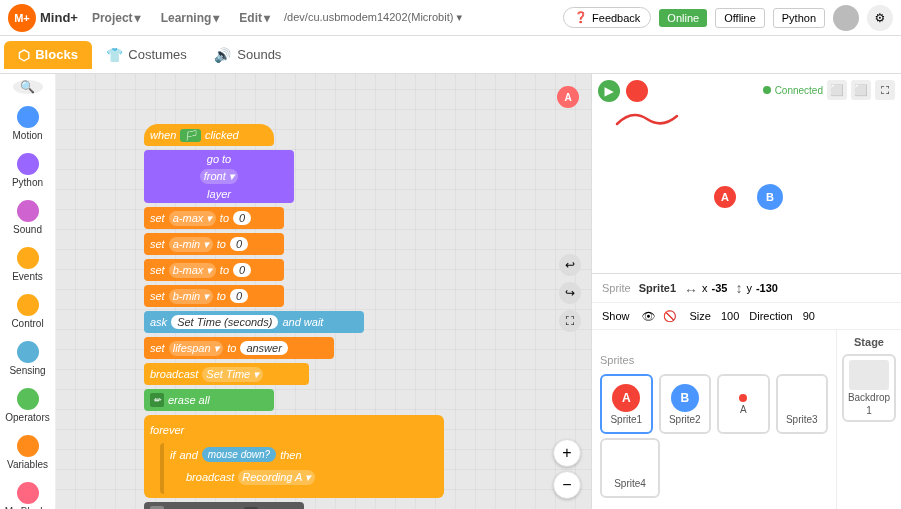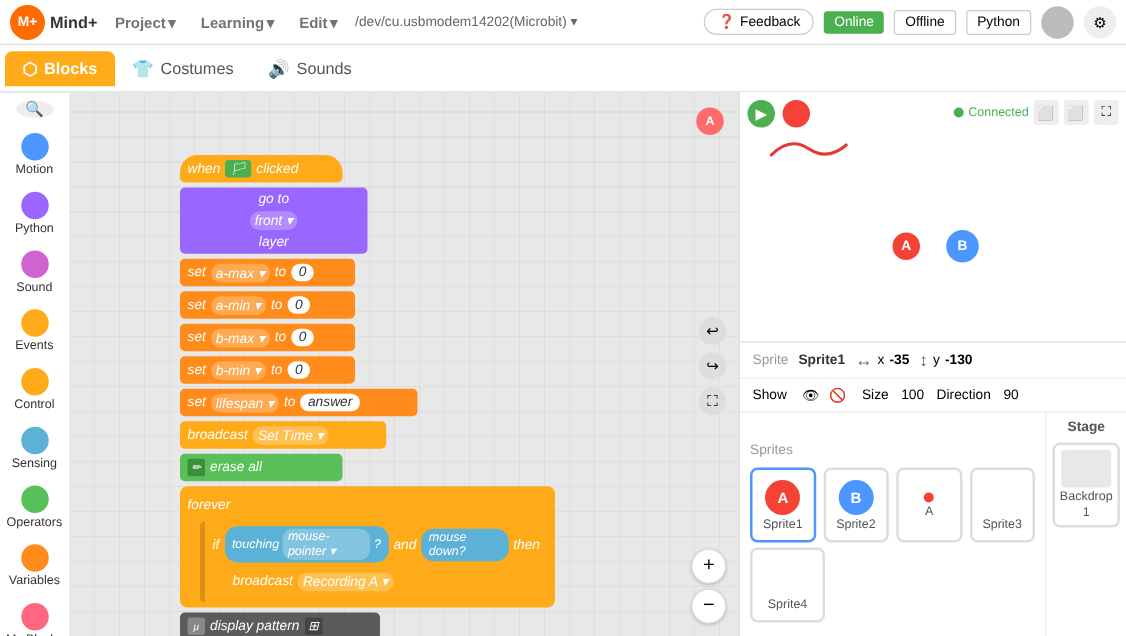--- a/index.html
+++ b/index.html
@@ -257,20 +257,25 @@
             <span class="block-input-white">0</span>
           </div>
 
           <div class="block block-orange" style="width:140px; margin-top:2px;">
             <span>set</span>
             <span class="block-dropdown">b-min ▾</span>
             <span>to</span>
             <span class="block-input-white">0</span>
           </div>
 
+          <div class="block block-cyan" style="width:220px; margin-top:2px;">
+            <span>ask</span>
+            <span class="block-input-white" style="min-width:100px;">Set Time (seconds)</span>
+            <span>and wait</span>
+          </div>
 
           <div class="block block-orange" style="width:190px; margin-top:2px;">
             <span>set</span>
             <span class="block-dropdown">lifespan ▾</span>
             <span>to</span>
             <span class="block-input-white">answer</span>
           </div>
 
           <div class="block block-yellow" style="width:165px; margin-top:2px;">
             <span>broadcast</span>
@@ -283,25 +288,20 @@
           </div>
 
           <div style="background:#ffab19; border-radius:6px; padding:4px 6px; margin-top:2px; width:300px;">
             <div class="block" style="background:transparent; padding:2px 0; font-size:11px; color:white;">
               <span>forever</span>
             </div>
 
             <div style="background:#ffab19; border-radius:4px; padding:4px 6px; border-left:4px solid rgba(0,0,0,0.15); margin-left:10px;">
               <div style="display:flex; align-items:center; gap:4px; color:white; font-size:11px;">
                 <span>if</span>
-                <span style="background:#5cb1d6; border-radius:10px; padding:2px 6px; display:inline-flex; align-items:center; gap:3px; font-size:10px;">
-                  <span>touching</span>
-                  <span style="background:rgba(255,255,255,0.25);border-radius:8px;padding:1px 4px;">mouse-pointer ▾</span>
-                  <span>?</span>
-                </span>
                 <span>and</span>
                 <span style="background:#5cb1d6; border-radius:10px; padding:2px 6px; font-size:10px;">mouse down?</span>
                 <span>then</span>
               </div>
 
               <div class="block block-yellow" style="width:180px; margin-top:4px; margin-left:10px;">
                 <span>broadcast</span>
                 <span class="block-dropdown">Recording A ▾</span>
               </div>
             </div>

